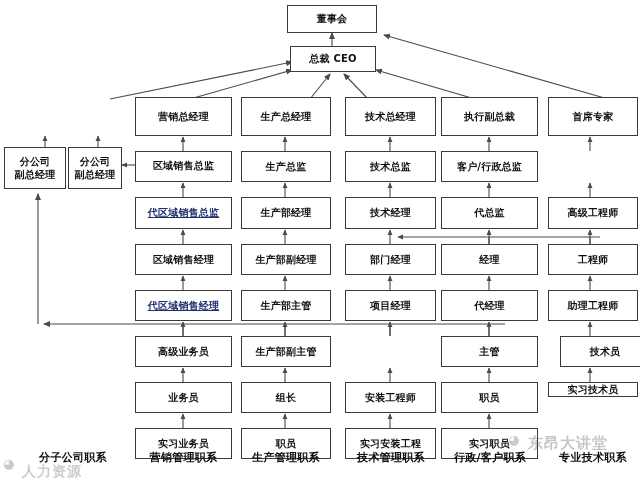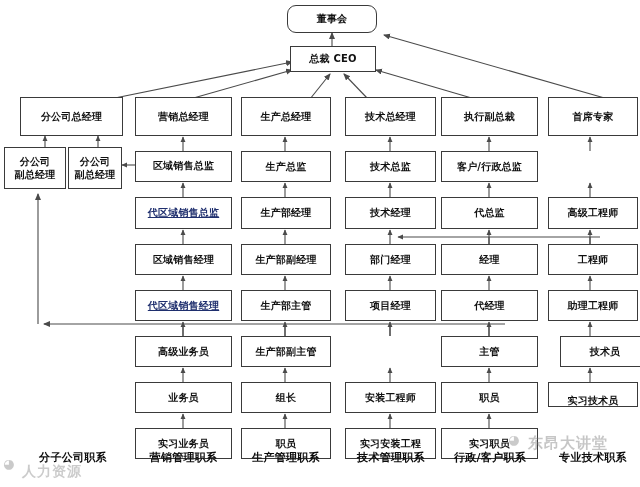--- a/index.html
+++ b/index.html
@@ -167,30 +167,27 @@
       <path d="M590,244 L590,237"></path>
 
       <path d="M505,324 L44,324" marker-end="url(#ah)"></path>
       <path d="M183,336 L183,324"></path>
       <path d="M285,336 L285,324"></path>
       <path d="M390,336 L390,324"></path>
       <path d="M489,336 L489,324"></path>
     </g>
   </svg>
 
-  <div class="node" style="left:287px; top:5px; width:90px; height:28px;border-radius:9px;">
+  <div class="node" style="left:287px; top:5px; width:90px; height:28px;">
     <span class="node-text">董事会</span>
   </div>
   <div class="node" style="left:290px; top:46px; width:86px; height:26px;">
     <span class="node-text">总裁 CEO</span>
   </div>
 
-  <div class="node" style="left:20px; top:97px; width:103px; height:39px;">
-    <span class="node-text">分公司总经理</span>
-  </div>
   <div class="node two-line" style="left:4px; top:147px; width:62px; height:42px;">
     <span class="node-text">分公司</span>
     <span class="node-text">副总经理</span>
   </div>
   <div class="node two-line" style="left:68px; top:147px; width:54px; height:42px;">
     <span class="node-text">分公司</span>
     <span class="node-text">副总经理</span>
   </div>
 
   <div class="node" style="left:135px; top:97px; width:97px; height:39px;">
@@ -298,21 +295,21 @@
   </div>
   <div class="node" style="left:548px; top:244px; width:90px; height:31px;">
     <span class="node-text">工程师</span>
   </div>
   <div class="node" style="left:548px; top:290px; width:90px; height:31px;">
     <span class="node-text">助理工程师</span>
   </div>
   <div class="node" style="left:560px; top:336px; width:90px; height:31px;align-items:center;">
     <span class="node-text">技术员</span>
   </div>
-  <div class="node" style="left:548px; top:382px; width:90px; height:25px;align-items:flex-end;">
+  <div class="node" style="left:548px; top:382px; width:90px; height:15px;">
     <span class="node-text">实习技术员</span>
   </div>
 
   <div class="col-label" style="left:8px; top:450px; width:130px;">
     <span>分子公司职系</span>
   </div>
   <div class="col-label" style="left:127px; top:450px; width:113px;">
     <span>营销管理职系</span>
   </div>
   <div class="col-label" style="left:231px; top:450px; width:110px;">

